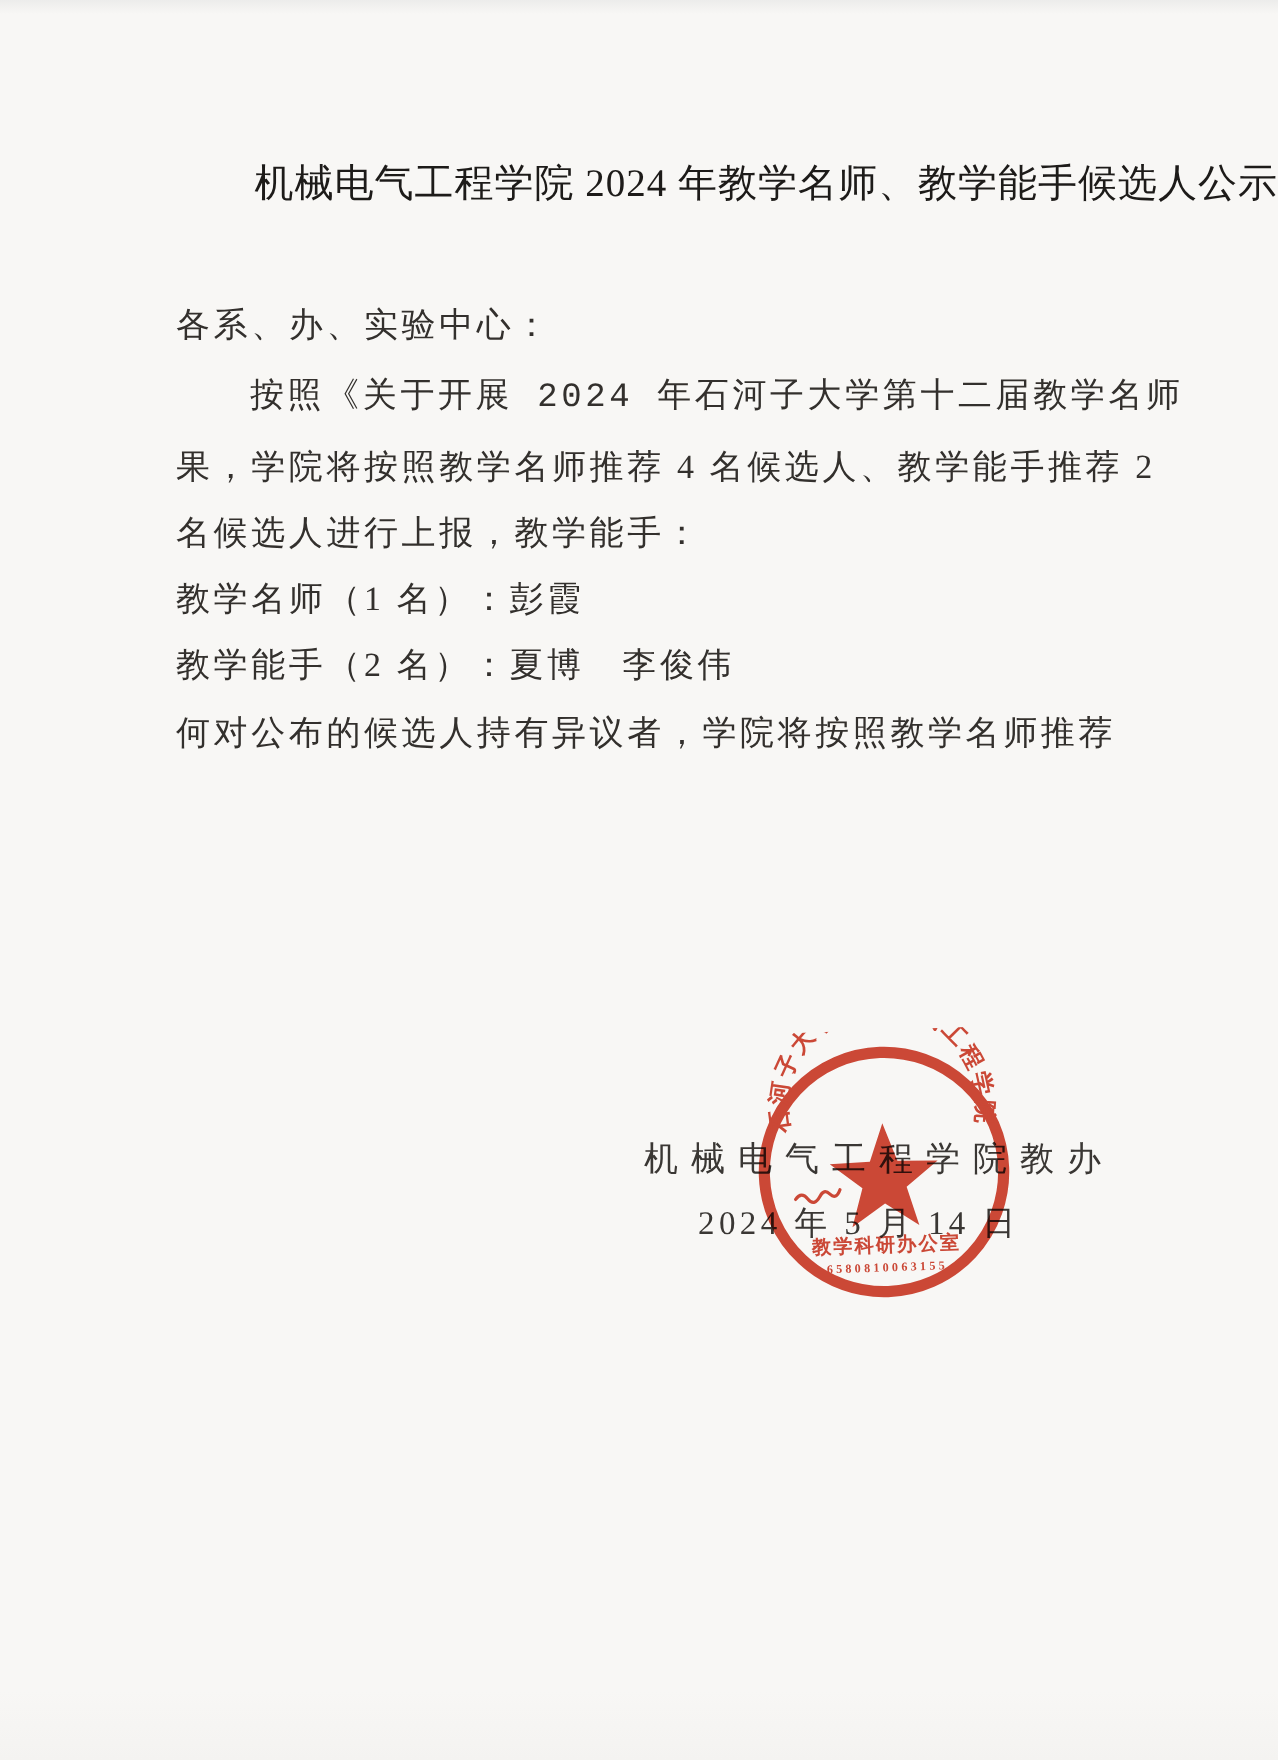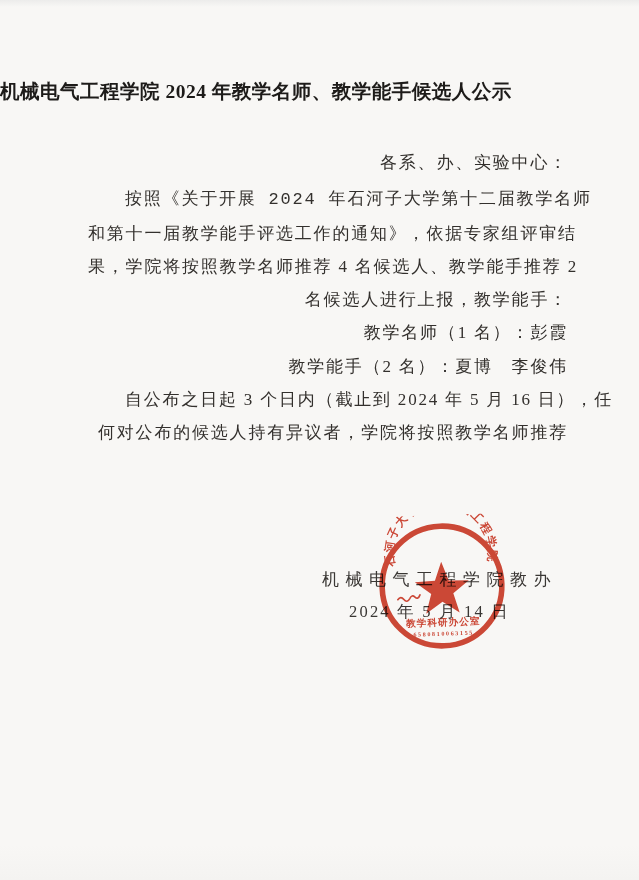--- a/index.html
+++ b/index.html
@@ -15,33 +15,32 @@
     margin: 0 auto;
     background: linear-gradient(180deg, #ececeb 0px, #f8f7f5 7px, #f8f7f5 96%, #f4f3f1 100%);
     overflow: hidden;
     color: #2e2c2a;
   }
   .doc-title {
     position: absolute;
     top: 78px;
     left: 0;
     width: 100%;
-    text-align: left;
+    text-align: right;
     font-size: 19.5px;
-    font-weight: 700;
+    font-weight: 400;
     letter-spacing: 0.5px;
     color: #1d1b19;
     margin: 0;
   }
   .body-lines {
     position: absolute;
     left: 88px;
     top: 146px;
     width: 480px;
-    text-align: right;
   }
   .body-line {
     height: 33.3px;
     line-height: 33.3px;
     font-size: 17px;
     letter-spacing: 1.8px;
     white-space: nowrap;
     color: #33302d;
   }
   .body-line.indent { padding-left: 37px; }
@@ -83,26 +82,24 @@
 <body>
 
 <div class="page">
 
   <h1 class="doc-title">机械电气工程学院 2024 年教学名师、教学能手候选人公示</h1>
 
   <div class="body-lines">
 
   <div class="body-line">各系、办、实验中心：</div>
       <div class="body-line indent para-gap">按照《关于开展 2024 年石河子大学第十二届教学名师</div>
-      <div class="body-line">和第十一届教学能手评选工作的通知》，依据专家组评审结</div>
       <div class="body-line">果，学院将按照教学名师推荐 4 名候选人、教学能手推荐 2</div>
       <div class="body-line">名候选人进行上报，教学能手：</div>
       <div class="body-line">教学名师（1 名）：彭霞</div>
       <div class="body-line">教学能手（2 名）：夏博　李俊伟</div>
-      <div class="body-line indent">自公布之日起 3 个日内（截止到 2024 年 5 月 16 日），任</div>
       <div class="body-line">何对公布的候选人持有异议者，学院将按照教学名师推荐</div>
     </div>
 
   <div class="signature-org">机械电气工程学院教办</div>
 
   <div class="signature-date">2024 年 5 月 14 日</div>
 
   <svg class="seal" viewBox="0 0 140 140" aria-hidden="true">
     <defs>
       <path id="seal-arc" d="M 25.8,53.9 A 47,47 0 1 1 114.2,53.9" fill="none"></path>

